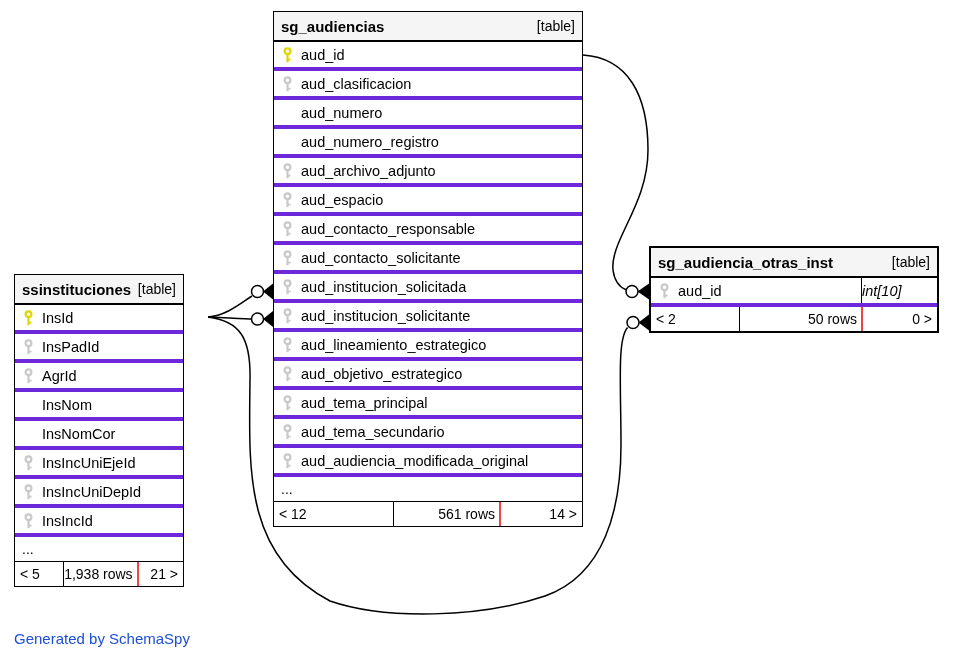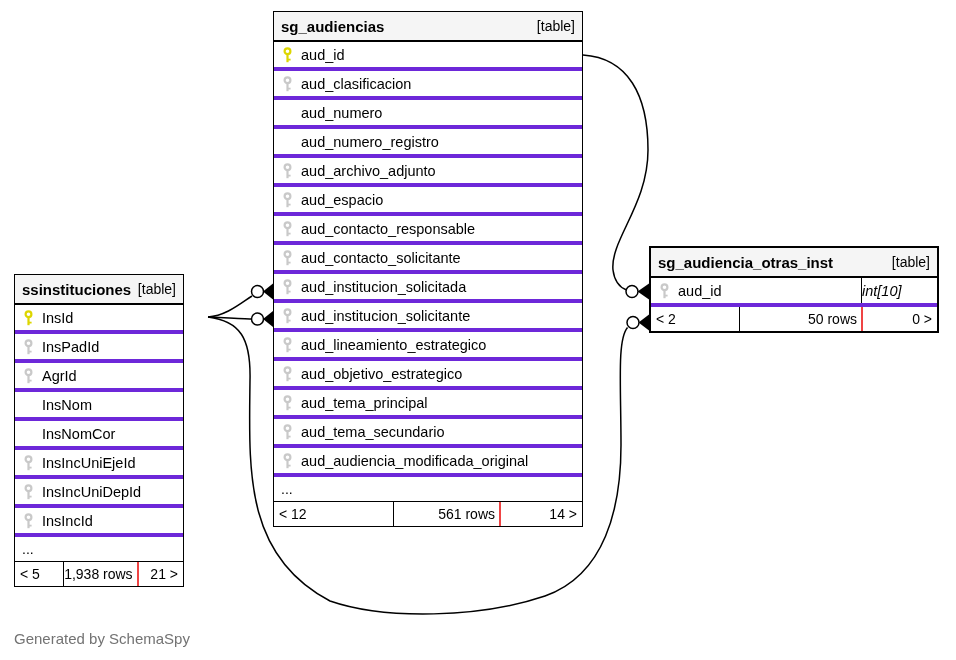--- a/index.html
+++ b/index.html
@@ -43,21 +43,21 @@
   #tbl-ss{left:14px;top:274px;width:170px;}
   #tbl-ss .fl{width:52px;} #tbl-ss .fr{width:47px;}
   #tbl-sg{left:273px;top:11px;width:310px;}
   #tbl-sg .fl{width:120px;} #tbl-sg .fr{width:81px;}
   #tbl-oi{left:649px;top:246px;width:290px;}
   #tbl-oi .fl{width:89px;} #tbl-oi .fr{width:74px;}
   .relations{position:absolute;left:0;top:0;pointer-events:none;}
   .relations path{fill:none;stroke:#000;stroke-width:1.5;}
   .relations circle{fill:#fff;stroke:#000;stroke-width:1.5;}
   .relations polygon{fill:#000;stroke:none;}
-  .credits{position:absolute;left:14px;top:630px;font-size:15px;color:#737373;}
+  .credits{position:absolute;left:14px;top:630px;font-size:15px;color:#1d4ed8;}
 </style>
 </head>
 <body>
 
 <div class="canvas">
 
   <div class="dbtable" id="tbl-ss">
     <div class="thead">
       <span class="tname">ssinstituciones</span>
       <span class="ttag">[table]</span>

